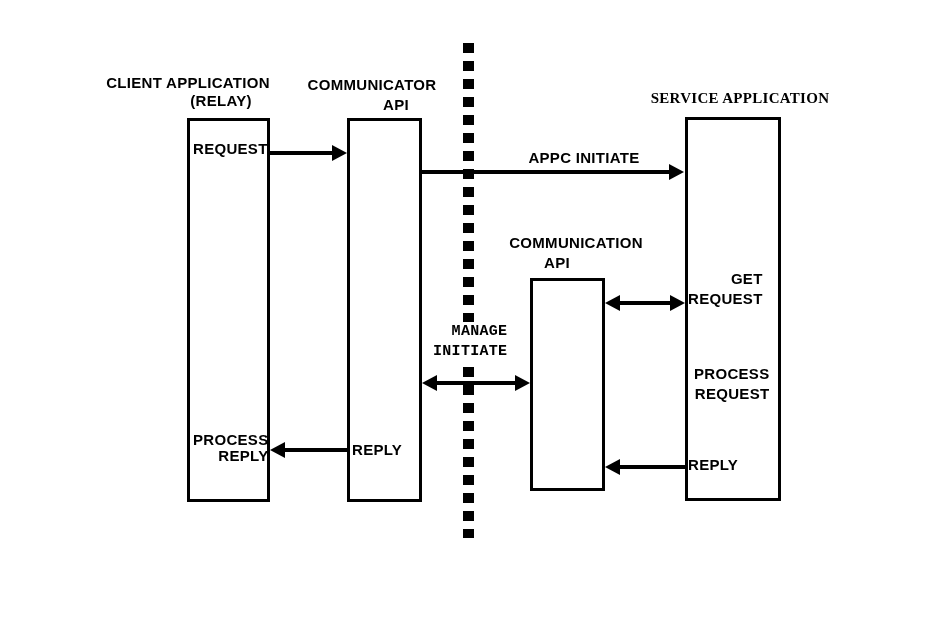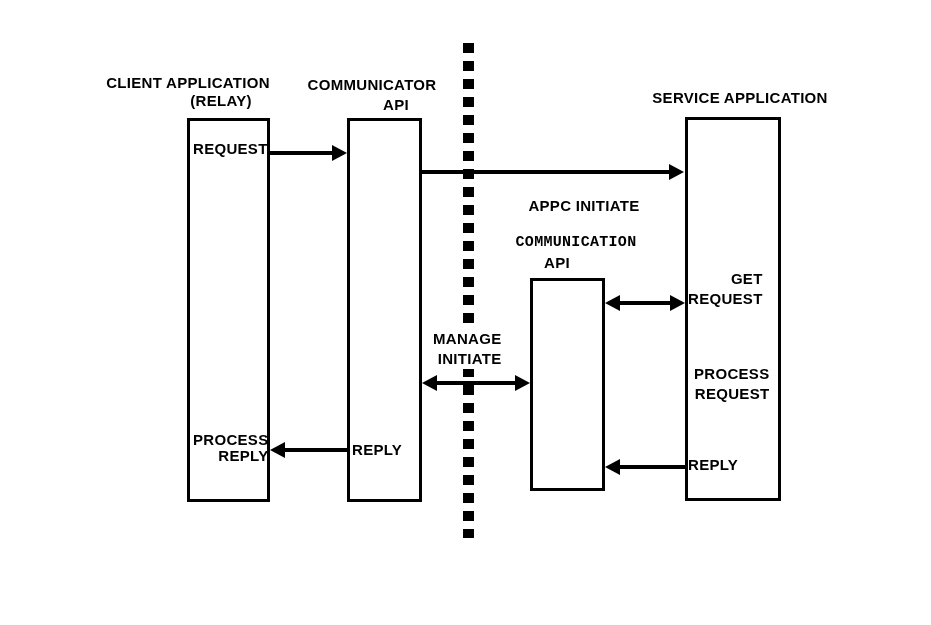--- a/index.html
+++ b/index.html
@@ -21,35 +21,35 @@
   }
 
   .lbl { position:absolute; white-space:nowrap; line-height:20px; z-index:3;text-align:right; }
   .ctr { transform:translateX(-50%); text-align:center; }
 
   
   .t-client1  { left:188px; top:73px;  }
   .t-client2  { left:221px; top:91px;  }
   .t-comm1    { left:372px; top:75px;  }
   .t-comm2    { left:396px; top:95px;  }
-  .t-service  { left:740px; top:88px;  }
-  .t-capi1    { left:576px; top:233px;font-family:Liberation Mono, monospace; }
+  .t-service  { left:740px; top:88px;font-family:Liberation Serif, serif;  }
+  .t-capi1    { left:576px; top:233px; }
   .t-capi2    { left:557px; top:253px; }
 
   
   .l-request   { left:193px; top:139px; }
   .l-procreply { left:193px; top:432px; line-height:16px; }
   .l-reply-c   { left:352px; top:440px; }
   .l-getreq    { left:688px; top:269px; }
   .l-procreq   { left:694px; top:364px; }
   .l-reply-s   { left:688px; top:455px; }
 
   
-  .l-appc    { left:584px; top:148px;margin-top:48px; }
-  .l-manage  { left:433px; top:329px; background:var(--bg); padding:0 2px 0 0; z-index:3; }
+  .l-appc    { left:584px; top:148px; }
+  .l-manage  { left:433px; top:322px; background:var(--bg); padding:0 2px 0 0; z-index:3;font-family:Liberation Mono, monospace; }
 
   
   .shaft { position:absolute; height:4px; background:var(--ink); z-index:2; }
   .head  { position:absolute; width:0; height:0; border-top:8px solid transparent; border-bottom:8px solid transparent; z-index:2; }
   .head-r { border-left:15px solid var(--ink); }
   .head-l { border-right:15px solid var(--ink); }
 
   .a-request-shaft { left:270px; top:151px; width:64px; }
   .a-request-head  { left:332px; top:145px; }
 

